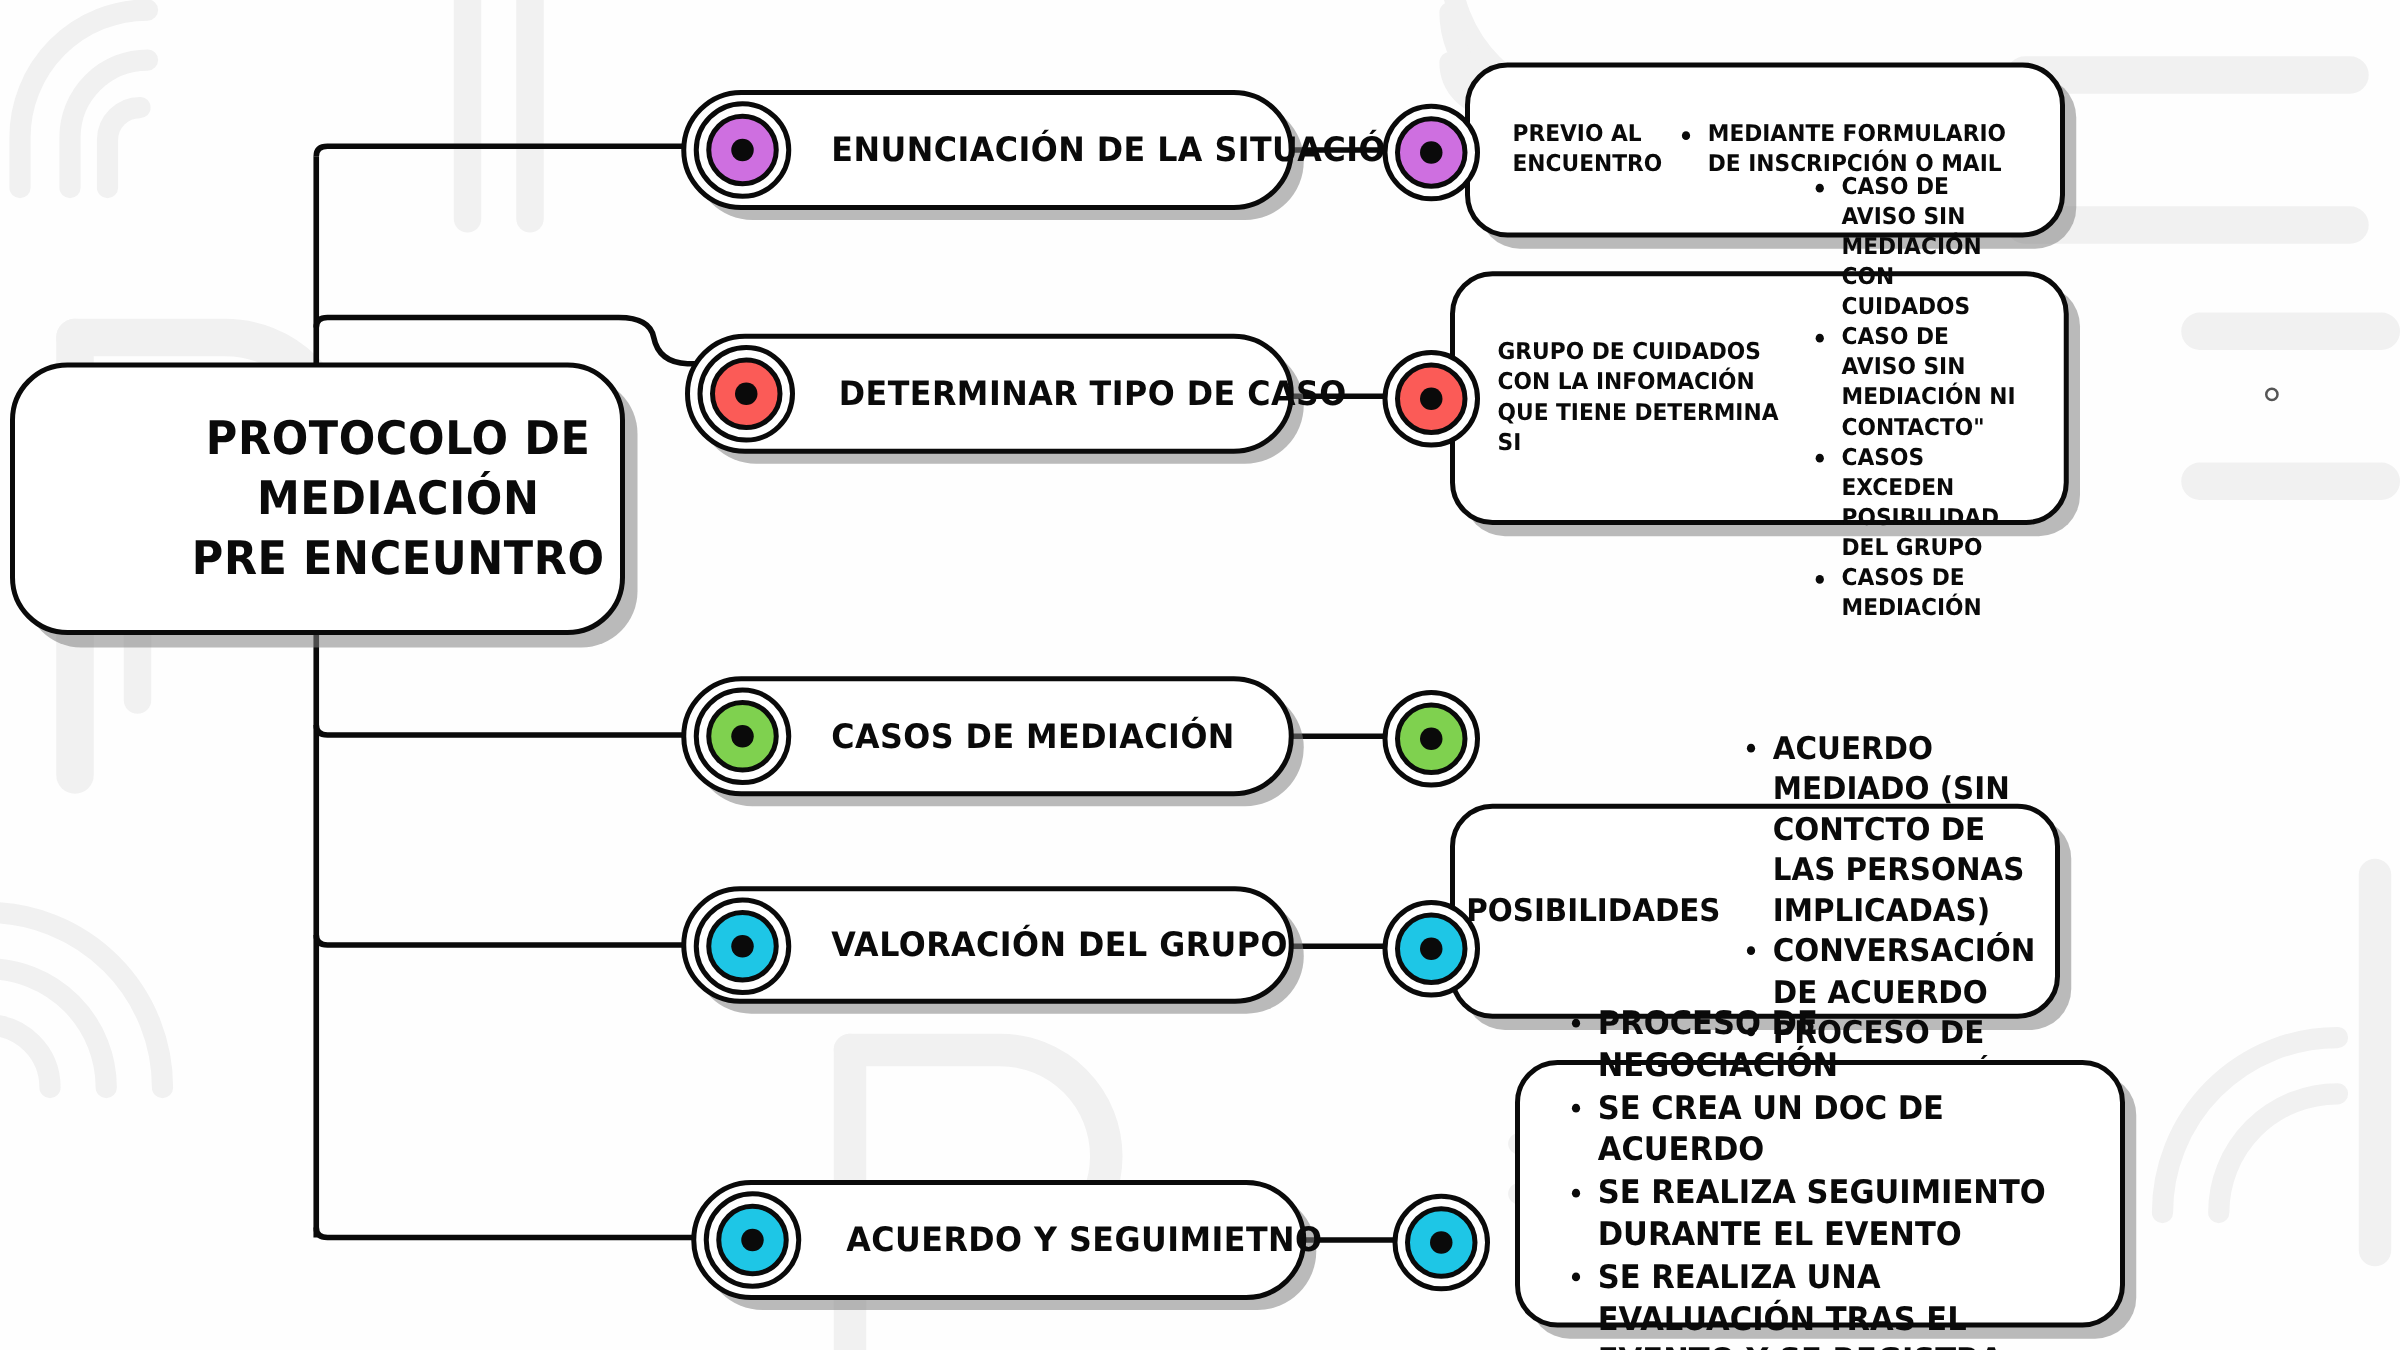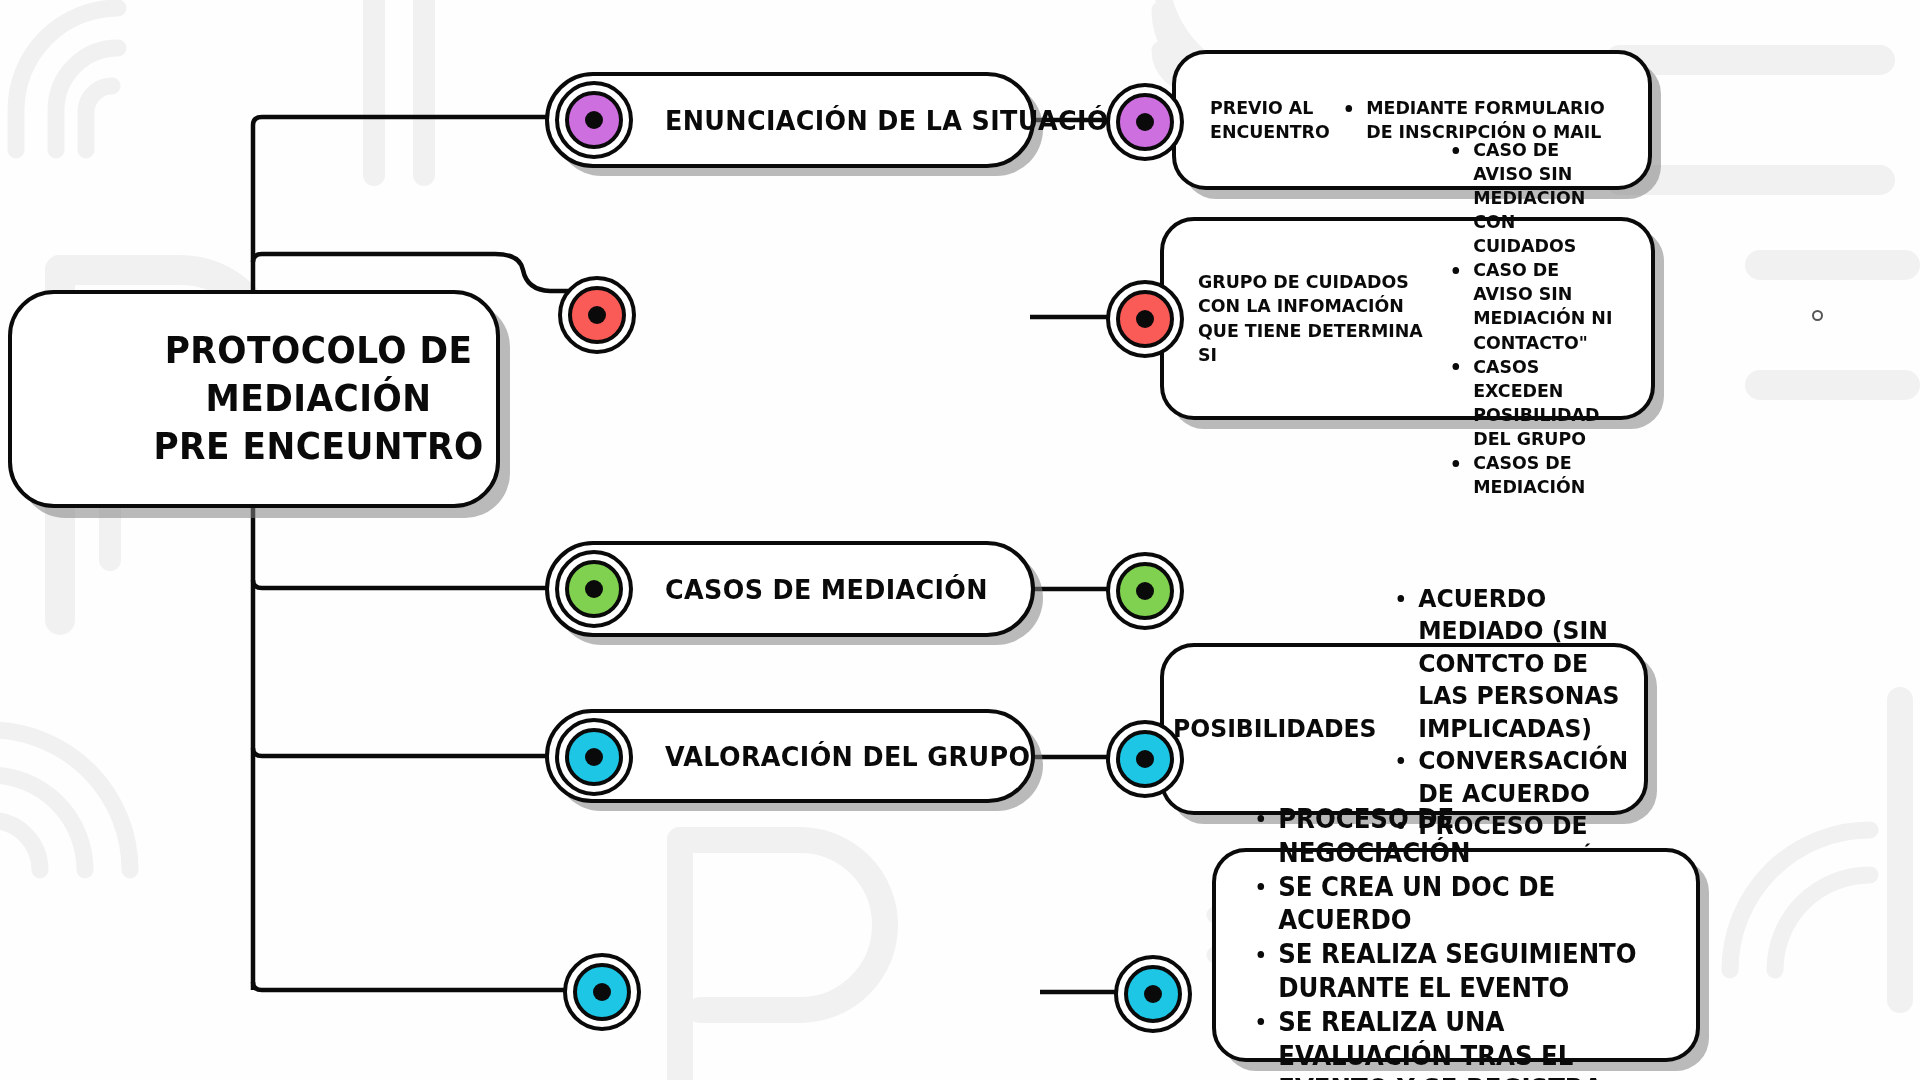--- a/index.html
+++ b/index.html
@@ -235,20 +235,23 @@
     <div class="dheader">PREVIO AL ENCUENTRO</div>
     <ul>
       <li>MEDIANTE FORMULARIO DE INSCRIPCIÓN O MAIL</li>
     </ul>
   </div>
   <div class="ringwrap" style="left:1106px; top:83px; width:78px; height:78px;"></div>
   <div class="bullet-circle" style="left:1116px; top:93px; width:58px; height:58px; background:#CE6FE0;">
     <span class="dot"></span>
   </div>
 
+  <div class="pill" style="left:548px; top:267px; width:487px; height:96px; padding-left:119px;">
+    <span class="node-label">DETERMINAR TIPO DE CASO</span>
+  </div>
   <div class="ringwrap" style="left:558px; top:276px; width:78px; height:78px;"></div>
   <div class="bullet-circle" style="left:568px; top:286px; width:58px; height:58px; background:#FB5B57;">
     <span class="dot"></span>
   </div>
 
   <div class="detail sz-sm" style="left:1160px; top:217px; width:495px; height:203px;">
     <div class="dheader">GRUPO DE CUIDADOS CON LA INFOMACIÓN QUE TIENE DETERMINA SI</div>
     <ul>
       <li>CASO DE AVISO SIN MEDIACIÓN CON CUIDADOS</li>
       <li>CASO DE AVISO SIN MEDIACIÓN NI CONTACTO"</li>
@@ -288,20 +291,23 @@
       <li>ACUERDO MEDIADO (SIN CONTCTO DE LAS PERSONAS IMPLICADAS)</li>
       <li>CONVERSACIÓN DE ACUERDO</li>
       <li>PROCESO DE INTERVENCIÓN</li>
     </ul>
   </div>
   <div class="ringwrap" style="left:1106px; top:720px; width:78px; height:78px;"></div>
   <div class="bullet-circle" style="left:1116px; top:730px; width:58px; height:58px; background:#1EC6E6;">
     <span class="dot"></span>
   </div>
 
+  <div class="pill" style="left:553px; top:944px; width:492px; height:96px; padding-left:120px;">
+    <span class="node-label">ACUERDO Y SEGUIMIETNO</span>
+  </div>
   <div class="ringwrap" style="left:563px; top:953px; width:78px; height:78px;"></div>
   <div class="bullet-circle" style="left:573px; top:963px; width:58px; height:58px; background:#1EC6E6;">
     <span class="dot"></span>
   </div>
 
   <div class="detail sz-xl" style="left:1212px; top:848px; width:488px; height:214px;">
     <ul>
       <li>PROCESO DE NEGOCIACIÓN</li>
       <li>SE CREA UN DOC DE ACUERDO</li>
       <li>SE REALIZA SEGUIMIENTO DURANTE EL EVENTO</li>

